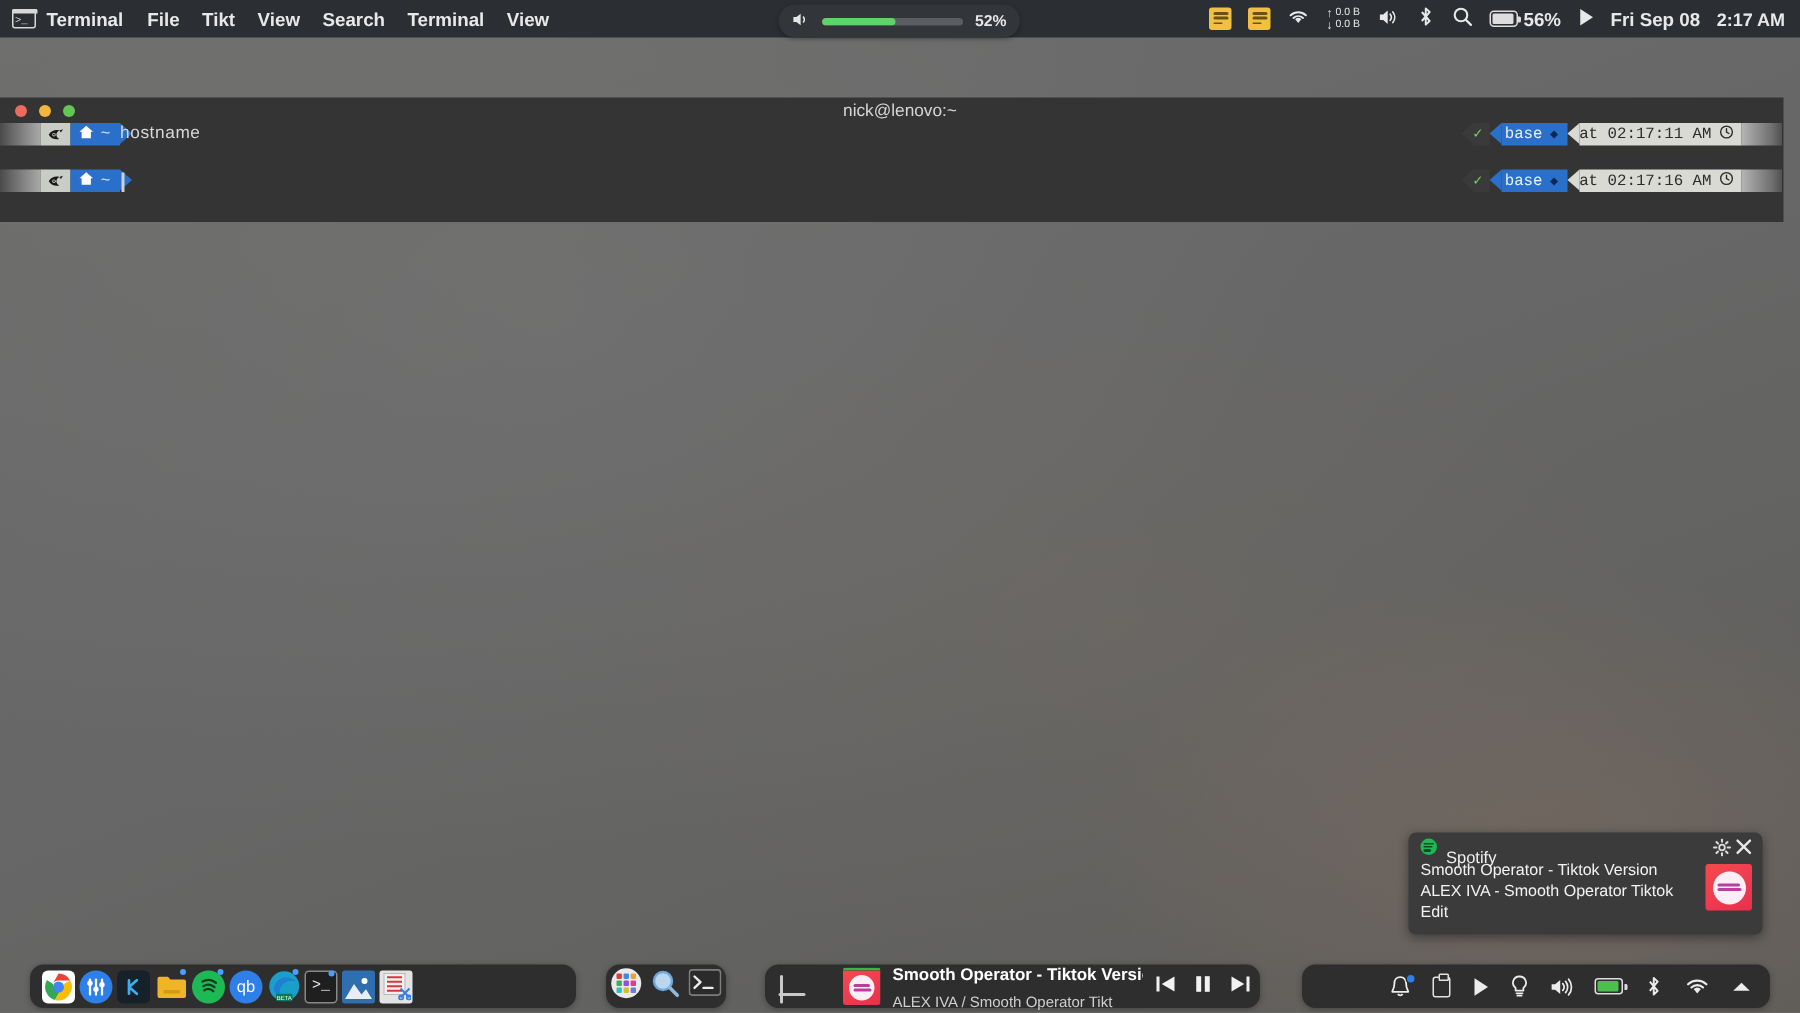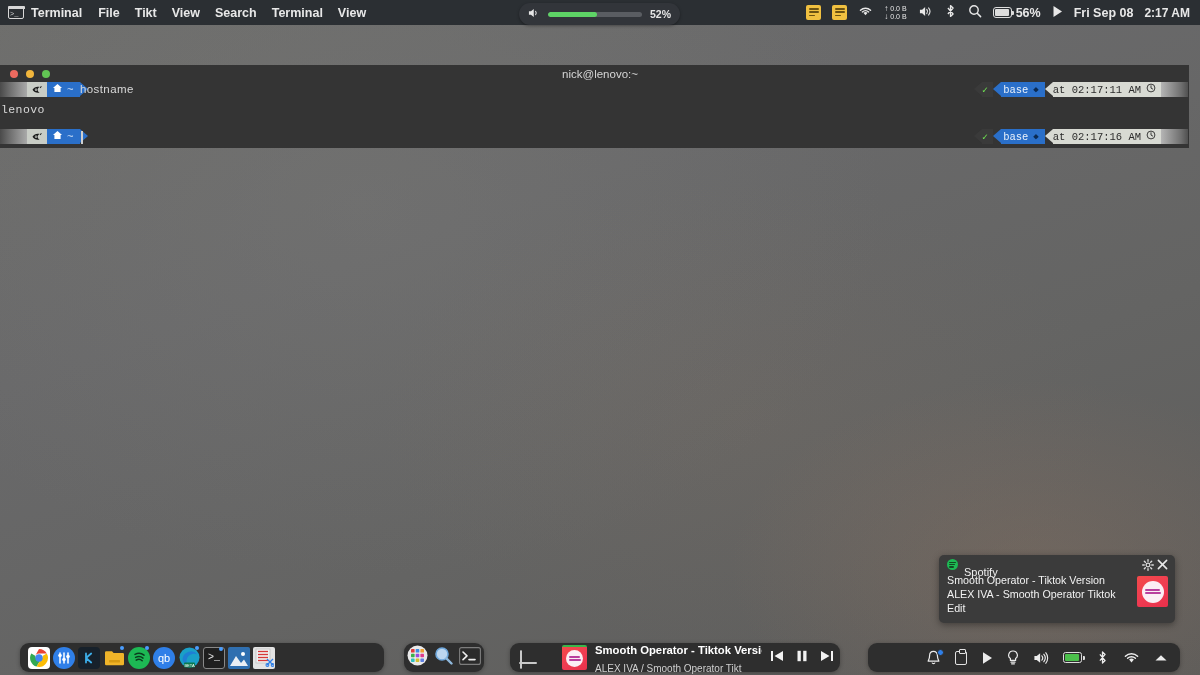--- a/index.html
+++ b/index.html
@@ -329,21 +329,20 @@
               <svg width="10" height="10" viewBox="0 0 11 11">
                 <circle cx="5.5" cy="5.5" r="4.3" stroke="#2b2b2b" stroke-width="1" fill="none"></circle>
                 <path d="M5.5 3 V5.6 L7.3 6.6" stroke="#2b2b2b" stroke-width="1" fill="none" stroke-linecap="round"></path>
               </svg>
             </span>
           </div>
           <div class="seg seg-tail"></div>
         </div>
       </div>
 
-      <div class="out-line">lenovo</div>
 
       <div style="height:11px"></div>
 
       <div class="prompt-row">
         <div class="pl-left">
           <div class="seg seg-grad"></div>
           <div class="seg seg-kali">
             <svg width="12" height="12" viewBox="0 0 12 12">
               <path d="M1.5 5.8 C3 3.2 6 2.2 8.6 3 C7.4 3.6 6.6 4.6 6.6 5.8 C6.6 7 7.4 8 8.6 8.6 C6 9.4 3 8.4 1.5 5.8 Z" fill="#1a1a1a"></path>
               <circle cx="5.0" cy="5.8" r="1.2" fill="#c9cdc6"></circle>

